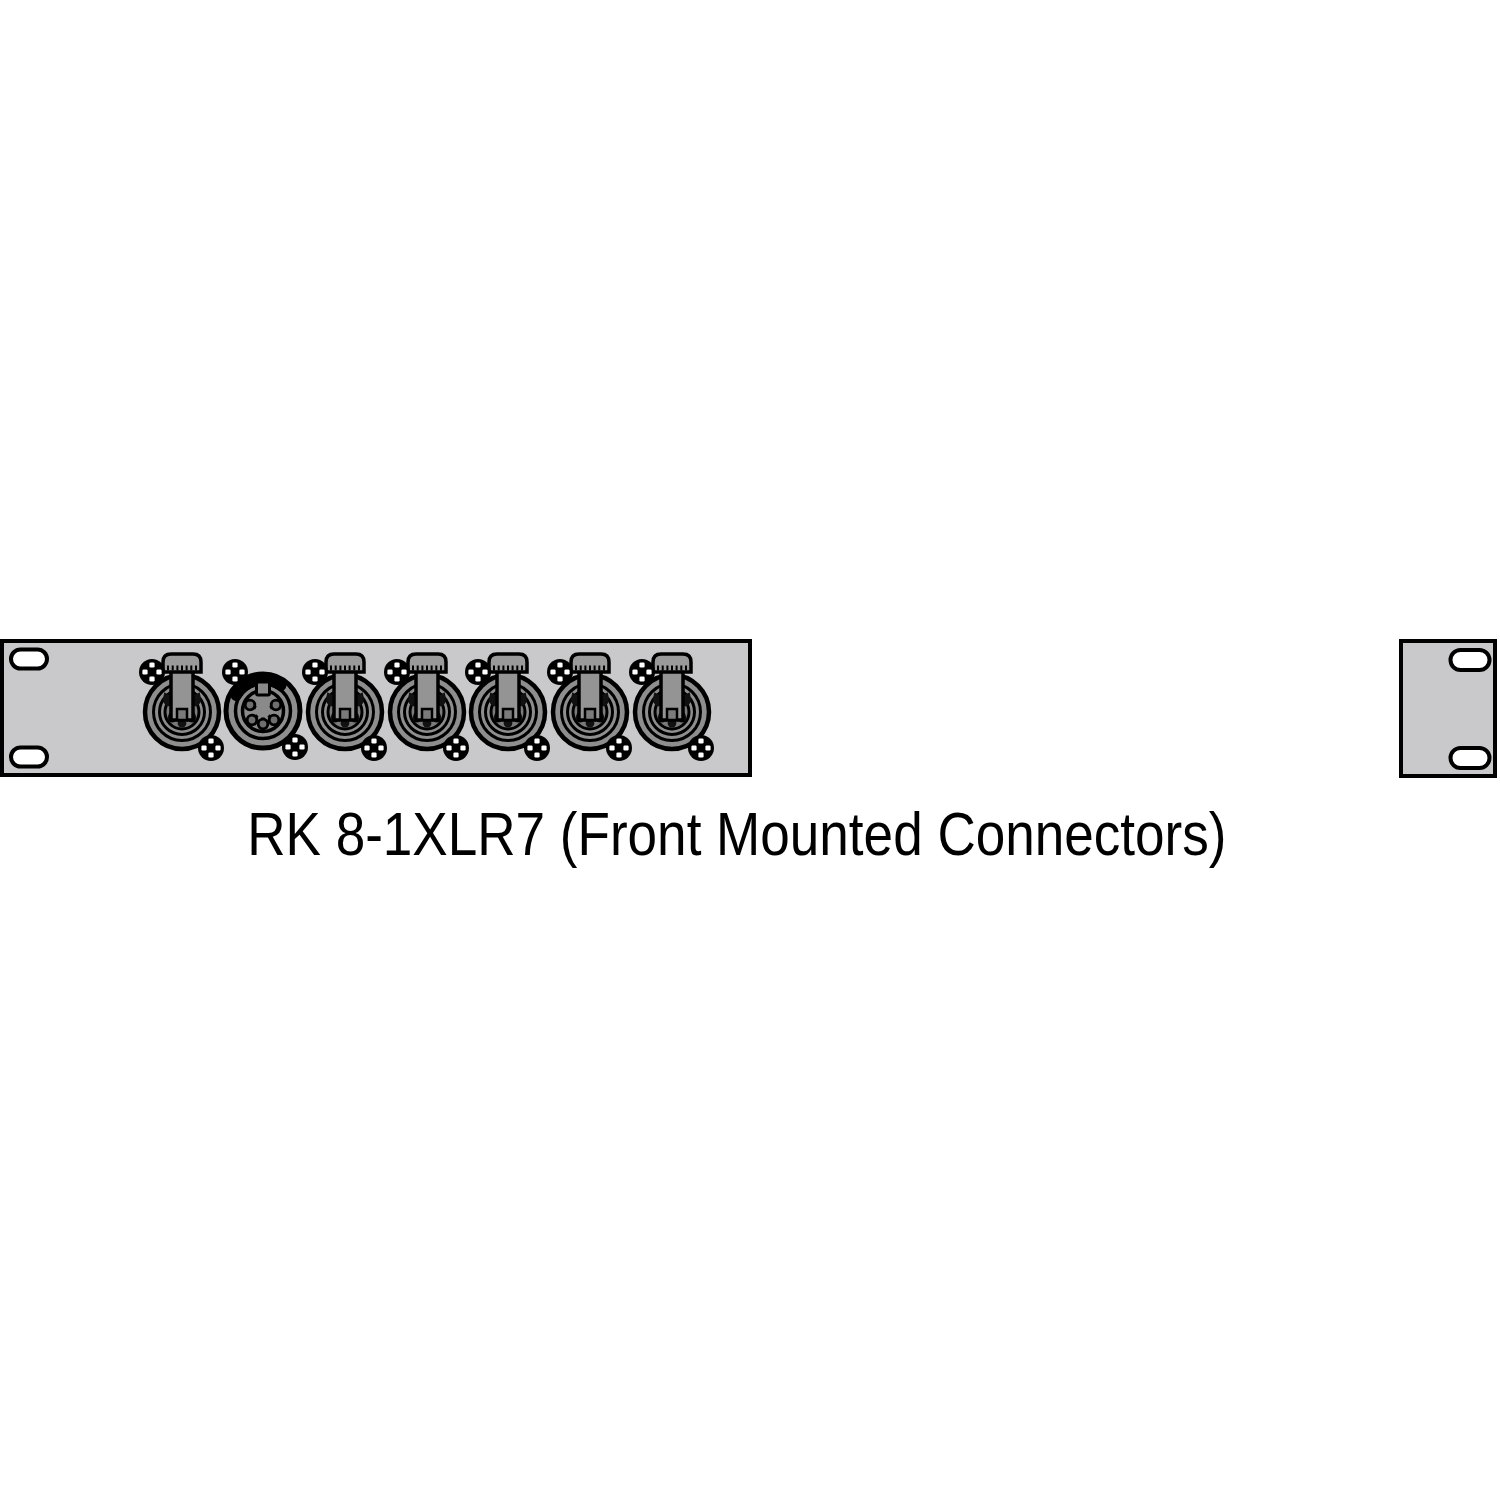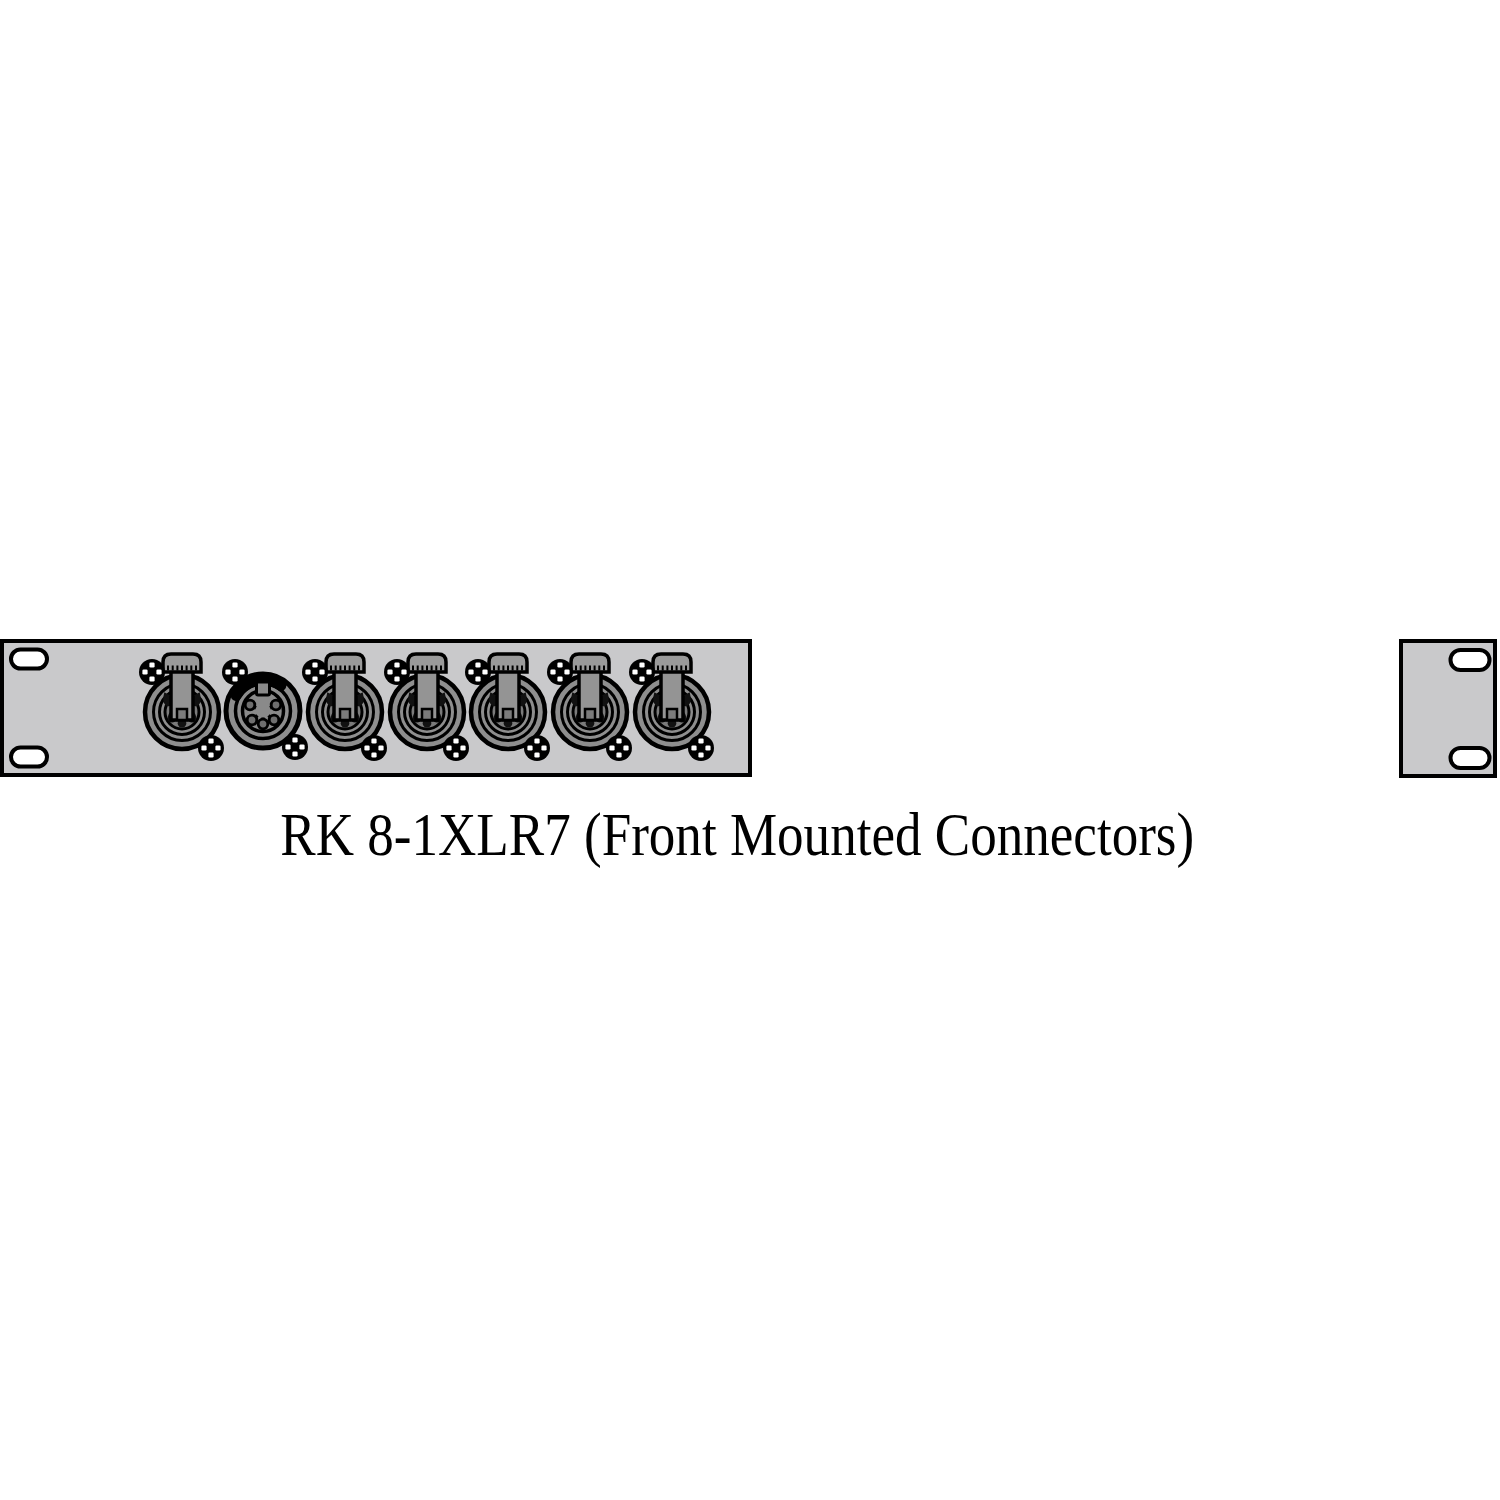--- a/index.html
+++ b/index.html
@@ -1,20 +1,20 @@
 <!DOCTYPE html>
 <html style="--background: #ffffff; --panel-fill: #c9c9cb; --outline: #000000; --connector-ring: #8e8e8e; --connector-inner: #7b7b7b; --male-inner: #8a8a8a; --latch-fill: #9a9a9a; --latch-bar-fill: #949494; --pin-fill: #6f6f6f; --hole-fill: #111111; --slot-fill: #ffffff; --text-color: #000000;"><head>
 <meta charset="utf-8">
 <style>
   html,body{margin:0;padding:0;background:#ffffff;}
   .stage{
     position:relative;width:1500px;height:1128px;
     background:var(--background,#ffffff);
     overflow:hidden;
-    font-family:Liberation Serif, serif;
+    font-family:Liberation Sans, sans-serif;
   }
   #diagram-svg{position:absolute;left:0;top:0;}
   .caption{
     position:absolute;left:0;top:801px;width:1500px;
     text-align:center;
     transform:translateX(-13px);
     color:var(--text-color,#000);
   }
   .caption-inner{
     display:inline-block;

